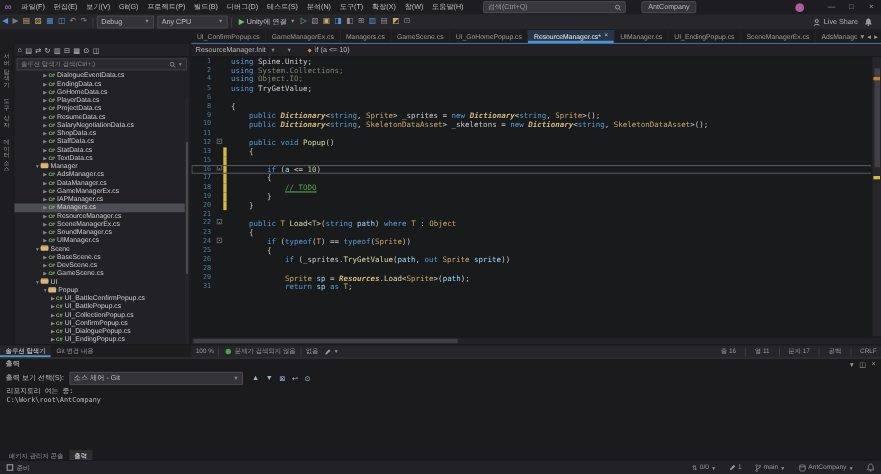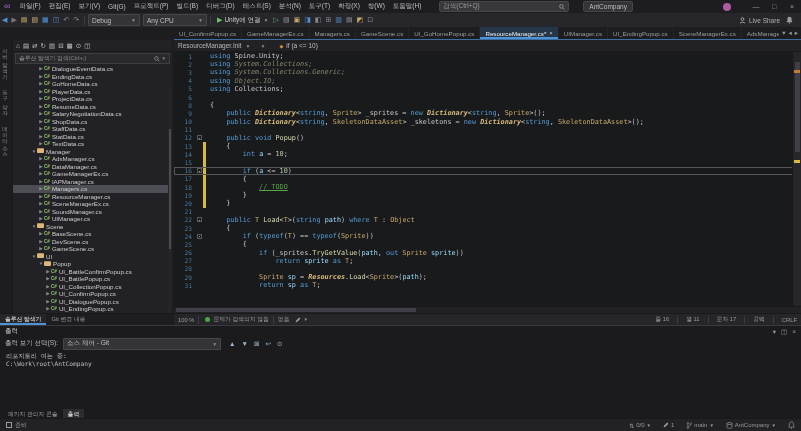--- a/index.html
+++ b/index.html
@@ -58,36 +58,36 @@
   .exp-tabs{left:0;top:313px;width:174px;height:12px;background:#1d1d20;display:flex;align-items:flex-end;border-top:1px solid #19191b;box-sizing:border-box;}
   .exp-tab{padding:1px 5px;color:#9a9a9a;font-size:5.8px;}
   .exp-tab.active{color:#e8e8e8;box-shadow:inset 0 -2px 0 #4e94d4;background:#26262a;}
   
   .editor{left:174px;top:40px;width:627px;height:273px;background:#191a1c;}
   .navbar{height:12px;background:#222226;border-bottom:1px solid #19191b;display:flex;align-items:center;padding:0 4px;color:#b8b8b8;box-sizing:border-box;}
   .navbar .car{font-size:5px;color:#8a8a8e;margin:0 6px 0 4px;}
   .nav-ctx{display:flex;align-items:center;margin-left:8px;color:#bdbdbd;}
   .nav-ctx .diamond{color:#d78f46;font-size:5px;margin-right:3px;}
   .code{position:relative;height:254px;overflow:hidden;font-family:"DejaVu Sans Mono",monospace;font-size:6.8px;}
-  .code-line{display:flex;align-items:center;height:8.19px;white-space:pre;}
+  .code-line{display:flex;align-items:flex-start;height:8.19px;white-space:pre;}
   .gut{width:22px;flex:none;text-align:right;padding-right:4px;color:#477a9e;font-size:6.2px;box-sizing:border-box;}
   .fold{width:7px;flex:none;display:flex;align-items:center;justify-content:center;}
   .fold .fbox{width:5px;height:5px;border:1px solid #5a5a5e;box-sizing:border-box;position:relative;background:#191a1c;}
   .fold .fbox::after{content:"";position:absolute;left:1px;right:1px;top:1.4px;height:1px;background:#9a9a9a;}
   .chg{width:3px;flex:none;align-self:stretch;}
   .chg.on{background:#d7ba3d;}
   .ctext{padding-left:4px;}
   .code-line.current{outline:1px solid #55555b;outline-offset:-1px;}
   .k{color:#569cd6;}
   .t{color:#c9a86a;}
   .ti{color:#d7ba7d;font-style:italic;font-weight:bold;}
   .m{color:#dcdcaa;}
   .v{color:#9cdcfe;}
   .p{color:#c8c8c8;}
-  .d{color:#85856e;font-style:italic;margin-top:32px;}
+  .d{color:#85856e;margin-top:32px;}
   .n{color:#b5cea8;}
   .c{color:#57a64a;text-decoration:underline;}
   .vscroll{position:absolute;right:0;top:12px;width:9px;height:254px;background:#26262a;border-left:1px solid #19191b;box-sizing:border-box;}
   .vscroll .mark{position:absolute;left:1px;width:6px;height:3px;}
   .vscroll .sthumb{position:absolute;left:2px;top:10px;width:5px;height:90px;background:#3f3f45;}
   .hscroll{position:relative;height:7px;background:#222226;border-top:1px solid #19191b;box-sizing:border-box;}
   .hscroll .thumb{position:absolute;left:2px;top:1px;width:240px;height:4px;background:#3f3f45;}
   .ed-status{left:174px;top:313px;width:627px;height:12px;background:#26262a;display:flex;align-items:center;color:#9a9a9a;font-size:5.8px;box-sizing:border-box;border-top:1px solid #19191b;}
   .ed-status .sep{width:1px;height:8px;background:#3c3c40;margin:0 4px;}
   .health-dot{width:5px;height:5px;border-radius:50%;background:#4aa54a;display:inline-block;margin:0 3px 0 2px;}
@@ -452,44 +452,41 @@
       <span class="car">▼</span>
       <span class="car">▼</span>
       <span class="nav-ctx">
         <span class="diamond">◆</span>
         <span>if (a &lt;= 10)</span>
       </span>
     </div>
     <div class="code" id="code-area">
         <div class="code-line"><span class="gut">1</span><span class="fold"></span><span class="chg"></span><span class="ctext"><span class="k">using</span><span class="p"> Spine.Unity;</span></span></div>
         <div class="code-line"><span class="gut">2</span><span class="fold"></span><span class="chg"></span><span class="ctext"><span class="k">using</span><span class="d"> System.Collections;</span></span></div>
-        <div class="code-line"><span class="gut">3</span><span class="fold"></span><span class="chg"></span><span class="ctext"><span class="k">using</span><span class="d"> System.Collections.Generic;</span></span></div>
         <div class="code-line"><span class="gut">4</span><span class="fold"></span><span class="chg"></span><span class="ctext"><span class="k">using</span><span class="d"> Object.IO;</span></span></div>
-        <div class="code-line"><span class="gut">5</span><span class="fold"></span><span class="chg"></span><span class="ctext"><span class="k">using</span><span class="p"> Collections;</span></span></div>
+        <div class="code-line"><span class="gut">5</span><span class="fold"></span><span class="chg"></span><span class="ctext"><span class="k">using</span><span class="p"> TryGetValue;</span></span></div>
         <div class="code-line"><span class="gut">6</span><span class="fold"></span><span class="chg"></span><span class="ctext"></span></div>
         <div class="code-line"><span class="gut">8</span><span class="fold"></span><span class="chg"></span><span class="ctext"><span class="p">{</span></span></div>
         <div class="code-line"><span class="gut">9</span><span class="fold"></span><span class="chg"></span><span class="ctext"><span class="p">    </span><span class="k">public</span><span class="p"> </span><span class="ti">Dictionary</span><span class="p">&lt;</span><span class="k">string</span><span class="p">, </span><span class="t">Sprite</span><span class="p">&gt; _sprites = </span><span class="k">new</span><span class="p"> </span><span class="ti">Dictionary</span><span class="p">&lt;</span><span class="k">string</span><span class="p">, </span><span class="t">Sprite</span><span class="p">&gt;();</span></span></div>
         <div class="code-line"><span class="gut">10</span><span class="fold"></span><span class="chg"></span><span class="ctext"><span class="p">    </span><span class="k">public</span><span class="p"> </span><span class="ti">Dictionary</span><span class="p">&lt;</span><span class="k">string</span><span class="p">, </span><span class="t">SkeletonDataAsset</span><span class="p">&gt; _skeletons = </span><span class="k">new</span><span class="p"> </span><span class="ti">Dictionary</span><span class="p">&lt;</span><span class="k">string</span><span class="p">, </span><span class="t">SkeletonDataAsset</span><span class="p">&gt;();</span></span></div>
         <div class="code-line"><span class="gut">11</span><span class="fold"></span><span class="chg"></span><span class="ctext"></span></div>
         <div class="code-line"><span class="gut">12</span><span class="fold"><span class="fbox"></span></span><span class="chg"></span><span class="ctext"><span class="p">    </span><span class="k">public</span><span class="p"> </span><span class="k">void</span><span class="p"> </span><span class="m">Popup</span><span class="p">()</span></span></div>
         <div class="code-line"><span class="gut">13</span><span class="fold"></span><span class="chg on"></span><span class="ctext"><span class="p">    {</span></span></div>
-        <div class="code-line"><span class="gut">14</span><span class="fold"></span><span class="chg on"></span><span class="ctext"><span class="p">        </span><span class="k">int</span><span class="p"> </span><span class="v">a</span><span class="p"> = </span><span class="n">10</span><span class="p">;</span></span></div>
         <div class="code-line"><span class="gut">15</span><span class="fold"></span><span class="chg on"></span><span class="ctext"></span></div>
         <div class="code-line current"><span class="gut">16</span><span class="fold"><span class="fbox"></span></span><span class="chg on"></span><span class="ctext"><span class="p">        </span><span class="k">if</span><span class="p"> (</span><span class="v">a</span><span class="p"> &lt;= </span><span class="n">10</span><span class="p">)</span></span></div>
         <div class="code-line"><span class="gut">17</span><span class="fold"></span><span class="chg on"></span><span class="ctext"><span class="p">        {</span></span></div>
         <div class="code-line"><span class="gut">18</span><span class="fold"></span><span class="chg on"></span><span class="ctext"><span class="p">            </span><span class="c">// TODO</span></span></div>
         <div class="code-line"><span class="gut">19</span><span class="fold"></span><span class="chg on"></span><span class="ctext"><span class="p">        }</span></span></div>
         <div class="code-line"><span class="gut">20</span><span class="fold"></span><span class="chg on"></span><span class="ctext"><span class="p">    }</span></span></div>
         <div class="code-line"><span class="gut">21</span><span class="fold"></span><span class="chg"></span><span class="ctext"></span></div>
         <div class="code-line"><span class="gut">22</span><span class="fold"><span class="fbox"></span></span><span class="chg"></span><span class="ctext"><span class="p">    </span><span class="k">public</span><span class="p"> </span><span class="t">T</span><span class="p"> </span><span class="m">Load</span><span class="p">&lt;</span><span class="t">T</span><span class="p">&gt;(</span><span class="k">string</span><span class="p"> </span><span class="v">path</span><span class="p">) </span><span class="k">where</span><span class="p"> </span><span class="t">T</span><span class="p"> : </span><span class="t">Object</span></span></div>
         <div class="code-line"><span class="gut">23</span><span class="fold"></span><span class="chg"></span><span class="ctext"><span class="p">    {</span></span></div>
         <div class="code-line"><span class="gut">24</span><span class="fold"><span class="fbox"></span></span><span class="chg"></span><span class="ctext"><span class="p">        </span><span class="k">if</span><span class="p"> (</span><span class="k">typeof</span><span class="p">(</span><span class="t">T</span><span class="p">) == </span><span class="k">typeof</span><span class="p">(</span><span class="t">Sprite</span><span class="p">))</span></span></div>
         <div class="code-line"><span class="gut">25</span><span class="fold"></span><span class="chg"></span><span class="ctext"><span class="p">        {</span></span></div>
         <div class="code-line"><span class="gut">26</span><span class="fold"></span><span class="chg"></span><span class="ctext"><span class="p">            </span><span class="k">if</span><span class="p"> (_sprites.</span><span class="m">TryGetValue</span><span class="p">(</span><span class="v">path</span><span class="p">, </span><span class="k">out</span><span class="p"> </span><span class="t">Sprite</span><span class="p"> </span><span class="v">sprite</span><span class="p">))</span></span></div>
-        <div class="code-line"><span class="gut">27</span><span class="fold"></span><span class="chg"></span><span class="ctext"><span class="p">                </span><span class="k">return</span><span class="p"> </span><span class="v">sprite</span><span class="p"> </span><span class="k">as</span><span class="p"> </span><span class="t">T</span><span class="p">;</span></span></div>
         <div class="code-line"><span class="gut">28</span><span class="fold"></span><span class="chg"></span><span class="ctext"></span></div>
         <div class="code-line"><span class="gut">29</span><span class="fold"></span><span class="chg"></span><span class="ctext"><span class="p">            </span><span class="t">Sprite</span><span class="p"> </span><span class="v">sp</span><span class="p"> = </span><span class="ti">Resources</span><span class="p">.</span><span class="m">Load</span><span class="p">&lt;</span><span class="t">Sprite</span><span class="p">&gt;(</span><span class="v">path</span><span class="p">);</span></span></div>
         <div class="code-line"><span class="gut">31</span><span class="fold"></span><span class="chg"></span><span class="ctext"><span class="p">            </span><span class="k">return</span><span class="p"> </span><span class="v">sp</span><span class="p"> </span><span class="k">as</span><span class="p"> </span><span class="t">T</span><span class="p">;</span></span></div>
       </div>
     <div class="vscroll">
       <div class="sthumb"></div>
       <div class="mark" style="top:18px;background:#c87a2e;"></div>
       <div class="mark" style="top:108px;background:#d7ba3d;"></div>
     </div>
     <div class="hscroll">

